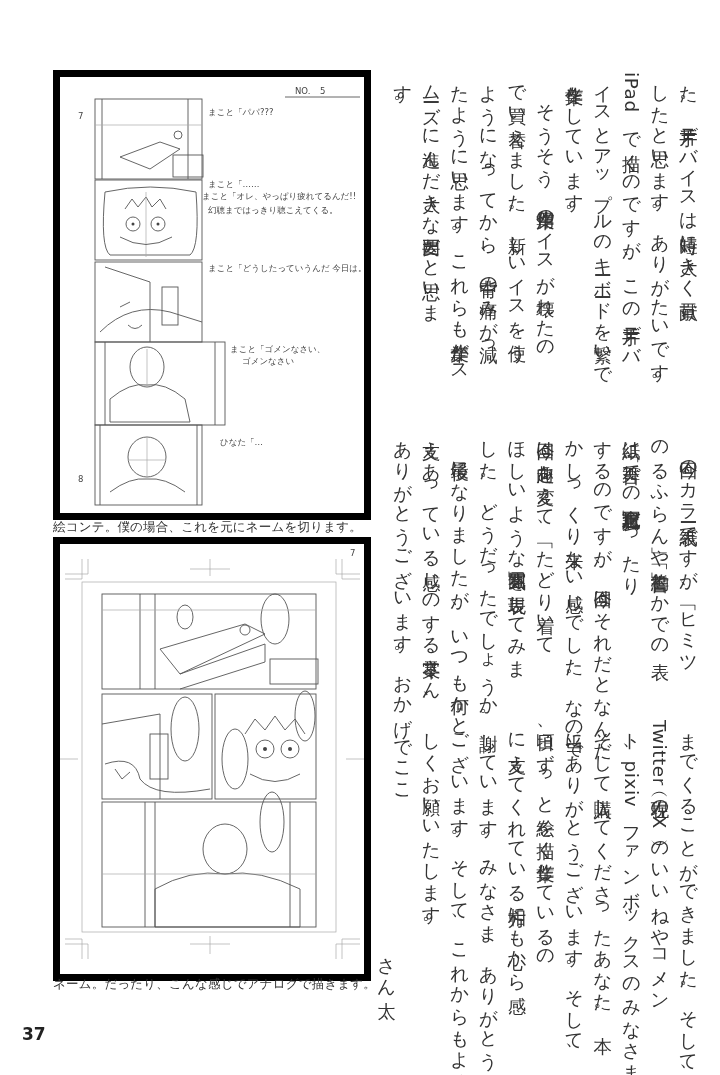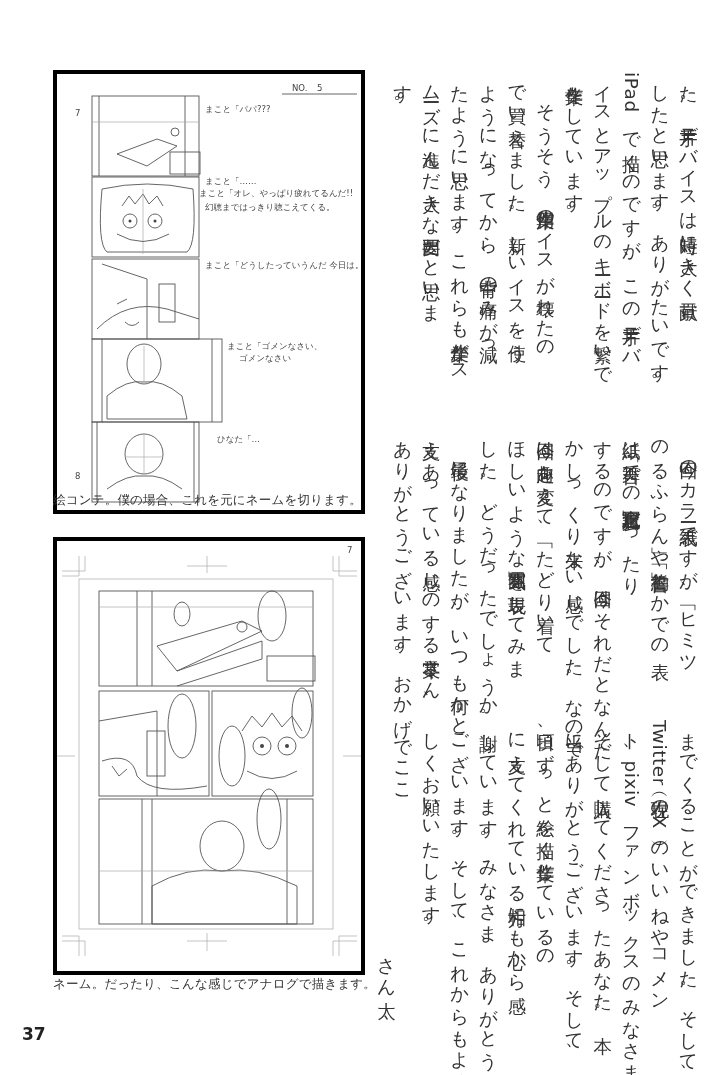--- a/index.html
+++ b/index.html
@@ -1,23 +1,23 @@
 <!DOCTYPE html>
 <html><head>
 <meta charset="utf-8">
 <style>
   html, body { margin: 0; padding: 0; background: #ffffff; }
   body { width: 720px; height: 1075px; position: relative; overflow: hidden;
          font-family: "DejaVu Sans", sans-serif; color: #2a2a2a; }
-  .figure { position: absolute; left: 53px; width: 304px; border: 4px solid #000000; background: #fff; }
+  .figure { position: absolute; left: 53px; width: 304px; border: 7px solid #000000; background: #fff; }
   #fig1 { top: 70px; height: 436px; }
   #fig2 { top: 537px; height: 430px; }
   .figure svg { width: 100%; height: 100%; display: block; }
   .caption { position: absolute; left: 53px; width: 320px; font-size: 12.5px; letter-spacing: 0.2px; color: #333; white-space: nowrap; }
-  #cap1 { top: 492px; }
+  #cap1 { top: 519px; }
   #cap2 { top: 976px; }
   .page-number { position: absolute; left: 22px; top: 1024px; font-size: 17px; font-weight: bold; color: #222; }
   .vblock { position: absolute; writing-mode: vertical-rl; font-size: 18.4px; line-height: 28.6px; letter-spacing: 0.6px; color: #333; }
   .vblock .col { display: block; white-space: nowrap; }
   #block-top { right: 18px; top: 72px; height: 320px; }
   #block-bottom { right: 18px; top: 428px; height: 600px; }
   .sig { position: absolute; writing-mode: vertical-rl; font-size: 18.4px; color: #333; right: 321px; top: 945px; }
   .sketch { stroke: #555; stroke-width: 0.9; fill: none; }
   .sketch-light { stroke: #aaa; stroke-width: 0.7; fill: none; }
   .hand { font-family: "DejaVu Sans", sans-serif; font-size: 8.5px; fill: #444; }

